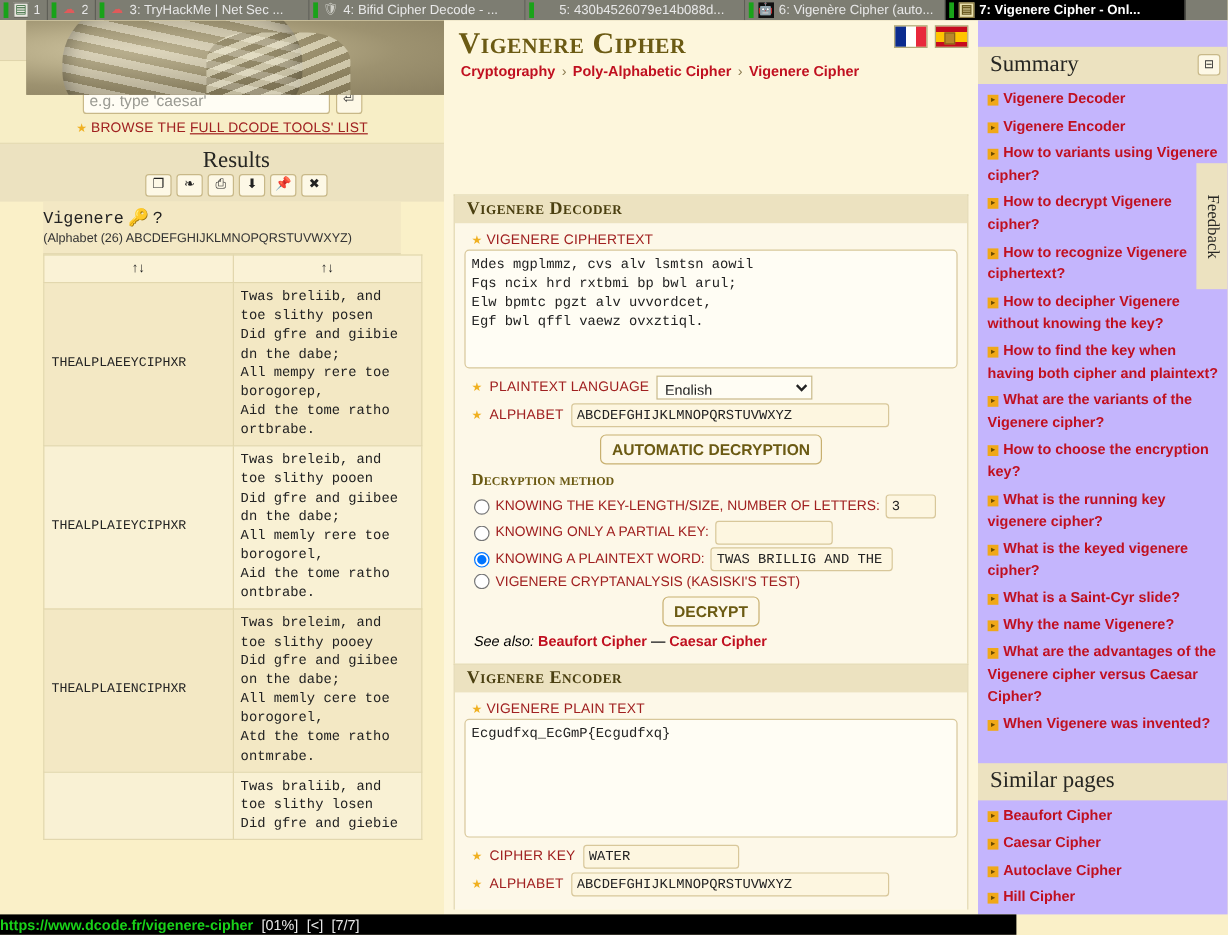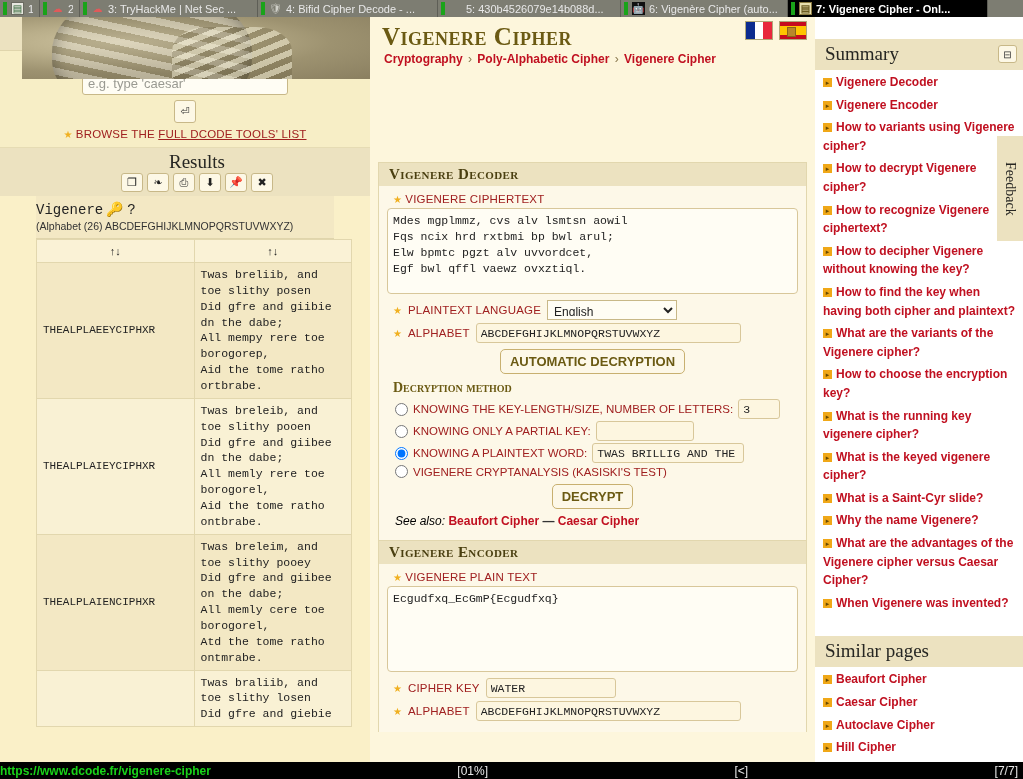--- a/index.html
+++ b/index.html
@@ -90,21 +90,21 @@
     font-family: "Liberation Serif", serif;
     font-size: 19px;
     padding: 5px 10px 6px 34px;
     border-bottom: 1px solid #e0d5ac;
   }
   .lt-body { background: #f7eec6; padding: 4px 10px 6px; }
 
   .starlabel { color: #a02020; font-size: 11.5px; letter-spacing: .2px; }
   .star { color: #f0b020; font-size: 10px; }
 
-  .search-row { display: flex; justify-content: center; align-items: center; gap: 5px; margin-top: 3px; flex-direction: column;}
+  .search-row { display: flex; justify-content: center; align-items: center; gap: 5px; margin-top: 3px;}
   #search-input {
     width: 206px; height: 23px;
     border: 1px solid #c8b888; border-radius: 3px;
     background: #fffdf4; color: #333;
     font-family: "Liberation Sans", sans-serif; font-size: 13px;
     padding: 2px 5px;
   }
   #search-input::placeholder { color: #9a9a92; }
   #search-go {
     width: 22px; height: 23px; border: 1px solid #c8b888; border-radius: 3px;
@@ -184,21 +184,21 @@
   }
   .sec-head {
     background: #ece2c0; color: #4a3f10;
     font-family: "Liberation Serif", serif; font-size: 15px;
     font-variant: small-caps; font-weight: bold;
     padding: 3px 0 3px 10px; letter-spacing: .4px;
   }
   .sec-body { padding: 4px 8px 8px; }
   .fieldlabel { margin: 2px 0 2px 6px; }
   textarea.ta {
-    width: 100%; height: 86px; resize: none;
+    width: 100%; height: 99px; resize: none;
     border: 1px solid #d8c79a; border-radius: 4px;
     background: #fffdf4; color: #222;
     font-family: "Liberation Mono", monospace; font-size: 11.5px;
     padding: 4px 5px; line-height: 1.38;
   }
   .subhead {
     font-family: "Liberation Serif", serif; font-size: 14px; color:#6b5a13;
     font-variant: small-caps; font-weight: bold; margin: 6px 0 3px 6px;
   }
   .prow { display:flex; align-items:center; gap:6px; margin: 3px 0 3px 6px; }
@@ -224,21 +224,21 @@
   input[type=radio] { margin:0; width:13px; height:13px; }
   #seealso { font-size: 12px; padding: 3px 0 4px 8px; }
   #seealso i { color:#000000; }
   #seealso a { color:#c01020; font-weight:bold; text-decoration:none; }
   #seealso .dash { color:#333; font-weight:bold; }
 
   
   #rightcol {
     position: absolute; left: 815px; top: 0;
     width: 208px; height: 745px;
-    background: #ffffff; overflow: hidden;
+    background: #c4b5fd; overflow: hidden;
   }
   .rpanel { margin: 0; }
   .rpanel-head {
     background: #ece2c0; display:flex; align-items:center; justify-content: space-between;
     padding: 4px 6px 5px 10px;
   }
   .rpanel-head .rh {
     font-family: "Liberation Serif", serif; font-size: 19px; color:#262622;
   }
   .minbtn {
@@ -257,24 +257,24 @@
     position:absolute; right:0; top:119px; width:26px; height:105px;
     background:#ece2c0; color:#262622;
     writing-mode: vertical-rl;
     font-family:"Liberation Serif", serif; font-size: 14px;
     display:flex;align-items:center;justify-content:center; cursor:pointer;
   }
   #gap-sim { height: 20px; }
 
   
   #statusbar {
-    position:absolute; left:0; top:762px; width:1023px; height:17px;
+    position:absolute; left:0; top:762px; width:847px; height:17px;
     background:#000; color:#19d219;
     font-family:"Liberation Sans", sans-serif; font-size:12px; font-weight:bold;
-    display:flex; align-items:center; justify-content:space-between; gap:7px;
+    display:flex; align-items:center; justify-content:flex-start; gap:7px;
     padding-right: 5px;
   }
   #statusbar .url { color:#19d219; }
   #statusbar .meta { color:#e8e8e8; font-weight:normal; }
 </style>
 </head>
 <body>
 
 <div id="tabbar">
     <div class="tab" style="width: 40px;">

